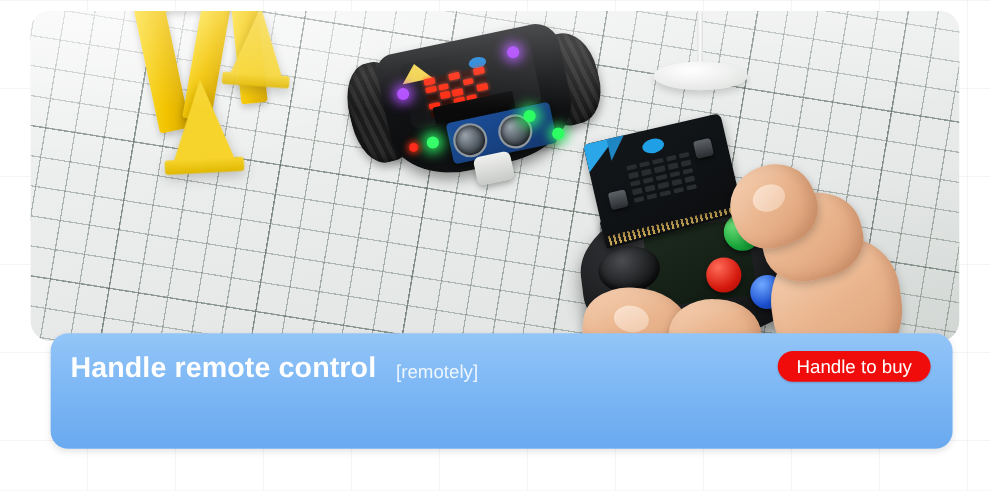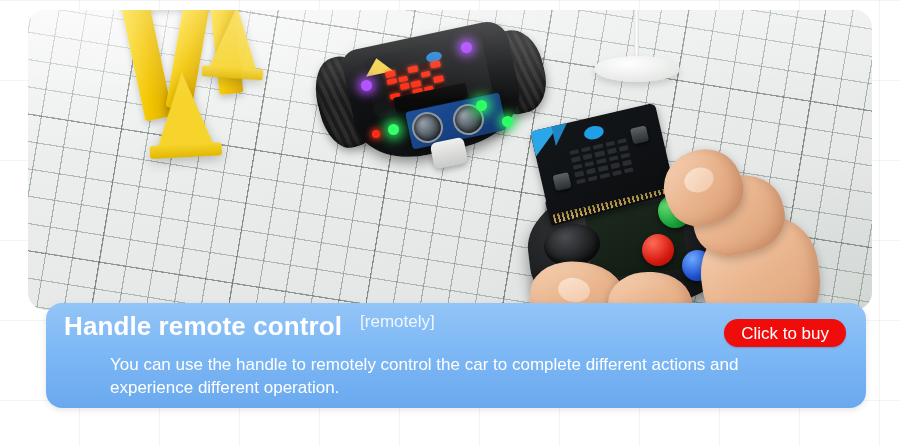--- a/index.html
+++ b/index.html
@@ -262,21 +262,21 @@
   
   #info-banner{
     position:absolute;left:46px;top:303px;width:820px;height:105px;
     background:linear-gradient(180deg,#93c5f7 0%,#7eb8f5 45%,#6aa9ef 100%);
     border-radius:16px;
     z-index:3;
     box-shadow:0 2px 6px rgba(0,0,0,.10);
   }
   #banner-title-row{
     position:absolute;left:18px;top:10px;right:18px;height:34px;
-    display:flex;align-items:flex-start;
+    display:flex;align-items:flex-end;
   }
   #banner-title{
     color:#ffffff;font-size:26px;font-weight:bold;letter-spacing:.1px;
     line-height:1;white-space:nowrap;
   }
   #banner-optional{
     color:#f2f8ff;font-size:17px;margin-left:18px;line-height:1;white-space:nowrap;opacity:.97;
   }
   #buy-button{
     position:absolute;right:20px;top:16px;
@@ -423,15 +423,14 @@
   </div>
 
   <div class="photo-blur"></div>
 </div>
 
 <div id="info-banner">
   <div id="banner-title-row">
     <span id="banner-title">Handle remote control</span>
     <span id="banner-optional">[remotely]</span>
   </div>
-  <button id="buy-button">Click to buy</button>
-  <div id="banner-desc">You can use the handle to remotely control the car to complete different actions and experience different operation.</div>
+  <button id="buy-button">Handle to buy</button>
 </div>
 
 </body></html>

